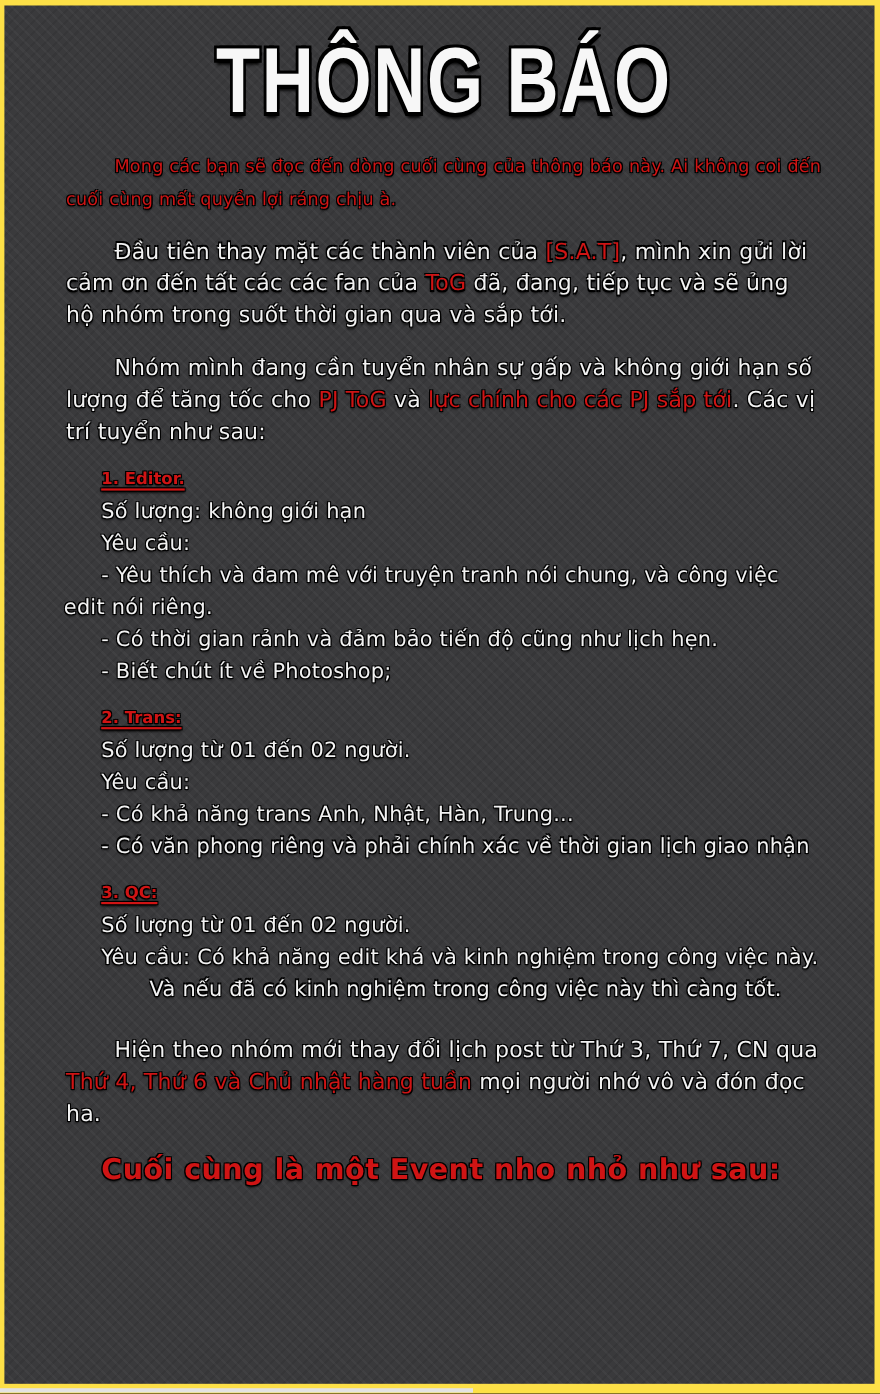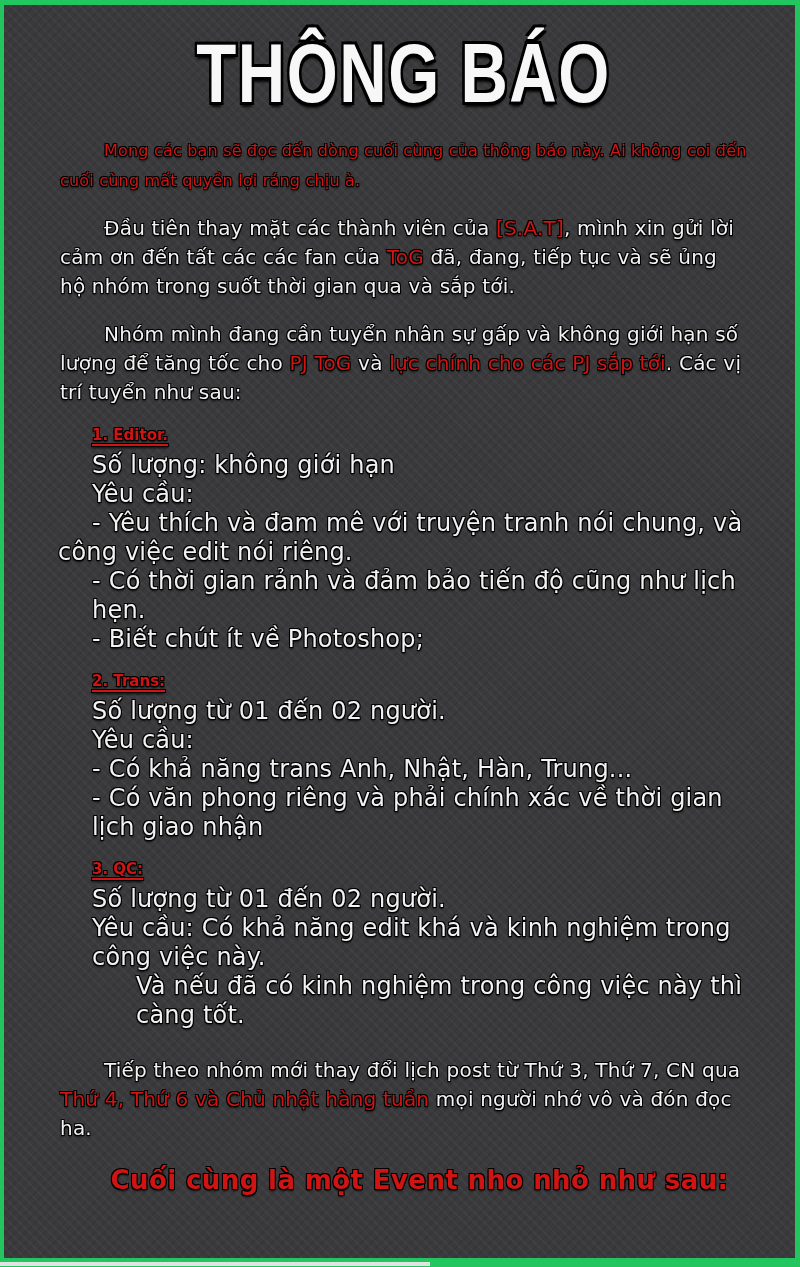--- a/index.html
+++ b/index.html
@@ -1,20 +1,20 @@
 <!DOCTYPE html>
 <html><head>
 <meta charset="utf-8">
 <style>
   html,body{margin:0;padding:0;background:#000;}
   .frame{
     position:relative;
     width:800px;height:1267px;
     margin:0 auto;
-    background:#22c55e;
+    background:#fde047;
     box-sizing:border-box;
     padding:5px 5px 9px 4px;
   }
   .page{
     position:relative;
     width:100%;height:100%;
     box-sizing:border-box;
     overflow:hidden;
     background-color:#3a3a3c;
     background-image:
@@ -55,31 +55,30 @@
   .section{margin-left:32px;margin-bottom:14px;}
   .section-heading{
     color:#cf1414;
     font-size:15px;
     font-weight:bold;
     text-decoration:underline;
     text-decoration-thickness:2px;
     text-underline-offset:4px;
     margin:18px 0 7px 0;
   }
-  .line{font-size:24px;line-height:29px;letter-spacing:.2px;}
+  .line{font-size:19px;line-height:29px;letter-spacing:.2px;}
   .hang{margin-left:-34px;text-indent:34px;}
   .indent2{padding-left:44px;}
   .schedule{margin-top:26px;}
   .event-heading{
     margin:22px 0 4px 32px;
     color:#cf1414;
     font-size:26px;
     font-weight:bold;
     letter-spacing:.4px;
-    text-align:center;
   }
   .bottom-strip{
     position:absolute;
     left:0;bottom:1px;
     width:430px;height:4px;
     background:#e3e3e3;
   }
 </style>
 </head>
 <body>
@@ -113,19 +112,19 @@
       <div class="line outline">- Có văn phong riêng và phải chính xác về thời gian lịch giao nhận</div>
     </div>
 
     <div class="section">
       <div class="section-heading outline">3. QC:</div>
       <div class="line outline">Số lượng từ 01 đến 02 người.</div>
       <div class="line outline">Yêu cầu: Có khả năng edit khá và kinh nghiệm trong công việc này.</div>
       <div class="line outline indent2">Và nếu đã có kinh nghiệm trong công việc này thì càng tốt.</div>
     </div>
 
-    <div class="para outline schedule"><span class="seg-white">Tiếp theo nhóm mới thay đổi lịch post từ Thứ 3, Thứ 7, CN qua </span><span class="seg-red u">Thứ 4, Thứ 6 và Chủ nhật hàng tuần</span><span class="seg-white"> mọi người nhớ vô và đón đọc ha.</span></div>
+    <div class="para outline schedule"><span class="seg-white">Hiện theo nhóm mới thay đổi lịch post từ Thứ 3, Thứ 7, CN qua </span><span class="seg-red u">Thứ 4, Thứ 6 và Chủ nhật hàng tuần</span><span class="seg-white"> mọi người nhớ vô và đón đọc ha.</span></div>
 
     <div class="event-heading outline">Cuối cùng là một Event nho nhỏ như sau:</div>
 
   </div>
   <div class="bottom-strip"></div>
 </div>
 
 </body></html>

